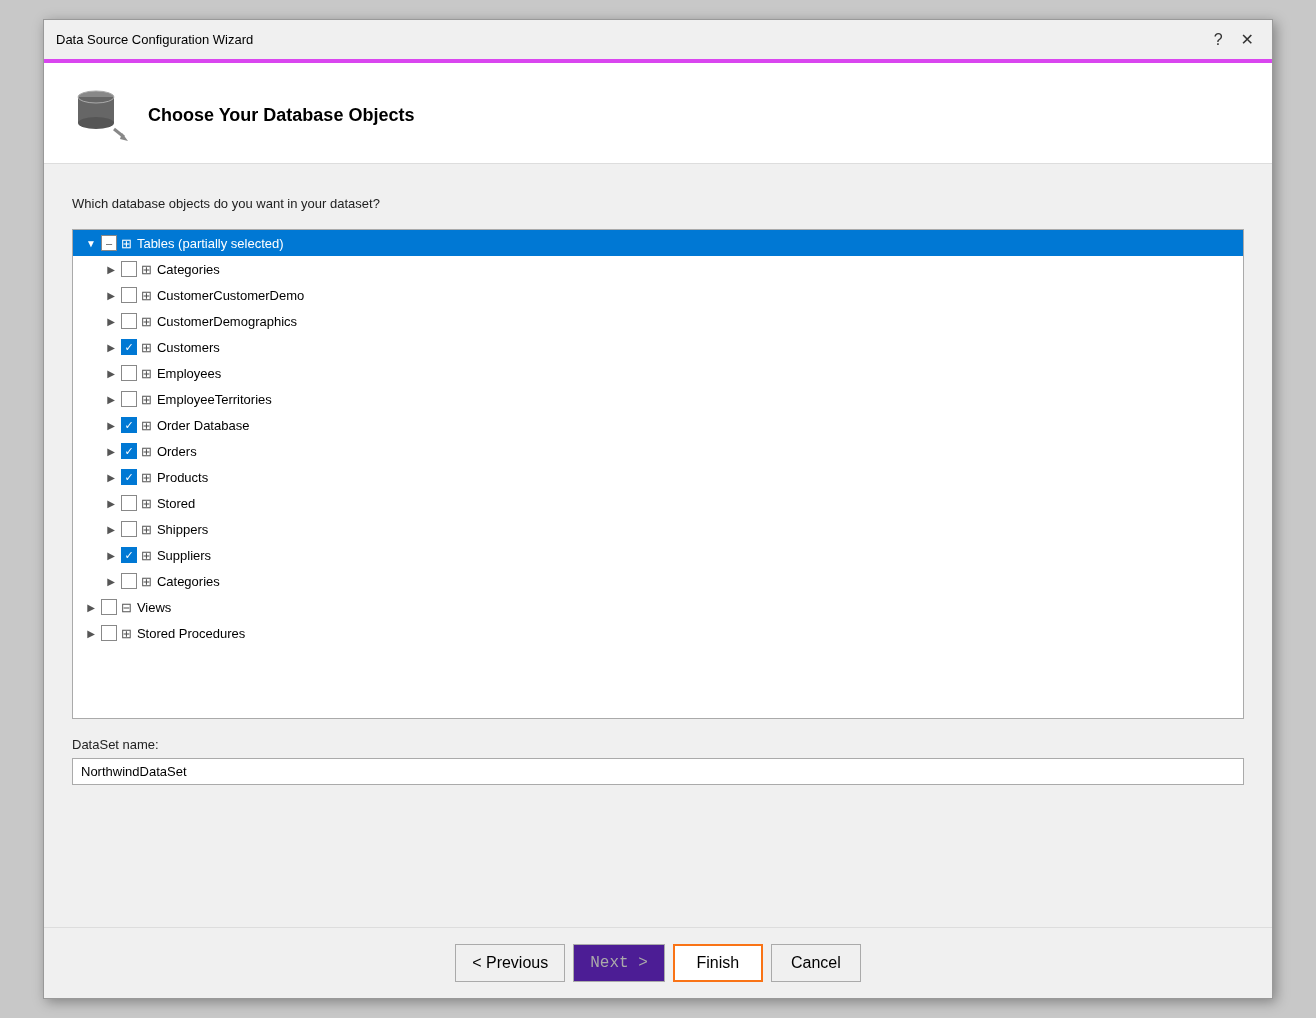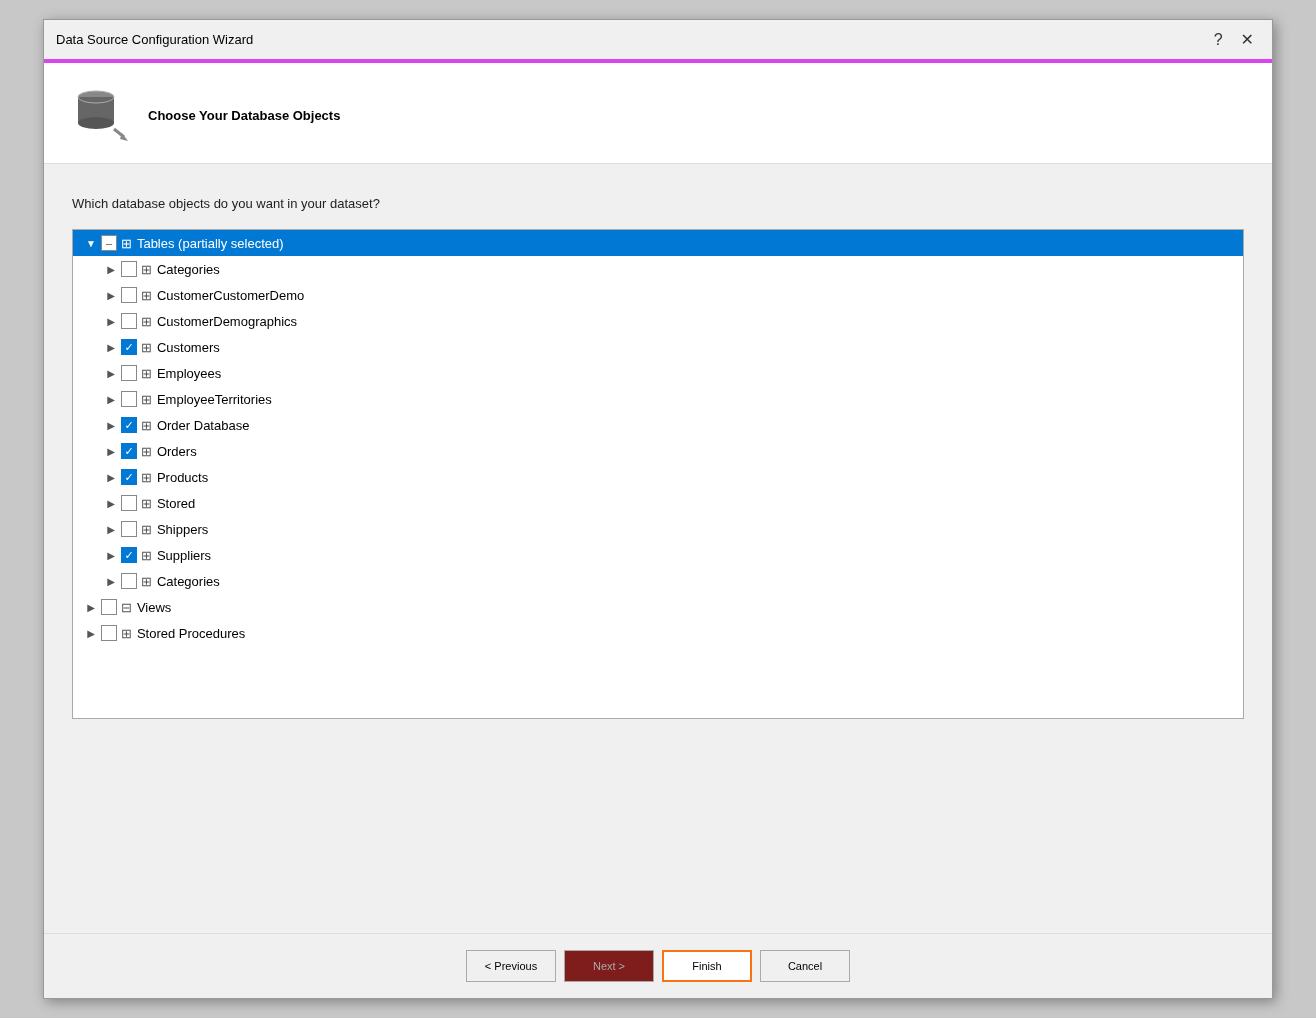--- a/index.html
+++ b/index.html
@@ -53,21 +53,21 @@
       align-items: center;
       gap: 20px;
       border-bottom: 1px solid #ddd;
     }
     .db-icon {
       width: 56px;
       height: 56px;
       flex-shrink: 0;
     }
     .header-title {
-      font-size: 13px;
+      font-size: 18px;
       font-weight: bold;
       color: #000;
     }
     .body-section {
       padding: 32px 28px;
       flex: 1;
       display: flex;
       flex-direction: column;
       gap: 14px;
     }
@@ -164,30 +164,31 @@
     .footer {
       padding: 16px 28px;
       display: flex;
       justify-content: center;
       gap: 8px;
       background: #f0f0f0;
       border-top: 1px solid #ddd;
     }
     .btn {
       padding: 8px 16px;
-      font-size: 11px;
+      font-size: 16px;
       border: 1px solid #aaa;
       background: #f0f0f0;
       cursor: pointer;
       min-width: 90px;
     }
     .btn:disabled {
       color: #aaa;
       cursor: default;
-      background: #7f1d1d;
+      background: #4c1d95;
+      font-family: Liberation Mono, monospace;
     }
     .btn.primary {
       background: #fff;
       border: 2px solid #f97316;
       font-weight: 500;
     }
   </style>
 </head>
 <body>
 
@@ -320,20 +321,24 @@
 
       <div class="tree-item indent1">
         <span class="expander">▶</span>
         <span class="checkbox"></span>
         <span class="table-icon">⊞</span>
         <span class="item-label">Stored Procedures</span>
       </div>
 
     </div>
 
+    <div class="dataset-section">
+      <div class="dataset-label">DataSet name:</div>
+      <input class="dataset-input" type="text" value="NorthwindDataSet" style="">
+    </div>
   </div>
 
   <div class="footer">
     <button class="btn">&lt; Previous</button>
     <button class="btn" disabled="">Next &gt;</button>
     <button class="btn primary">Finish</button>
     <button class="btn">Cancel</button>
   </div>
 
 </div>

